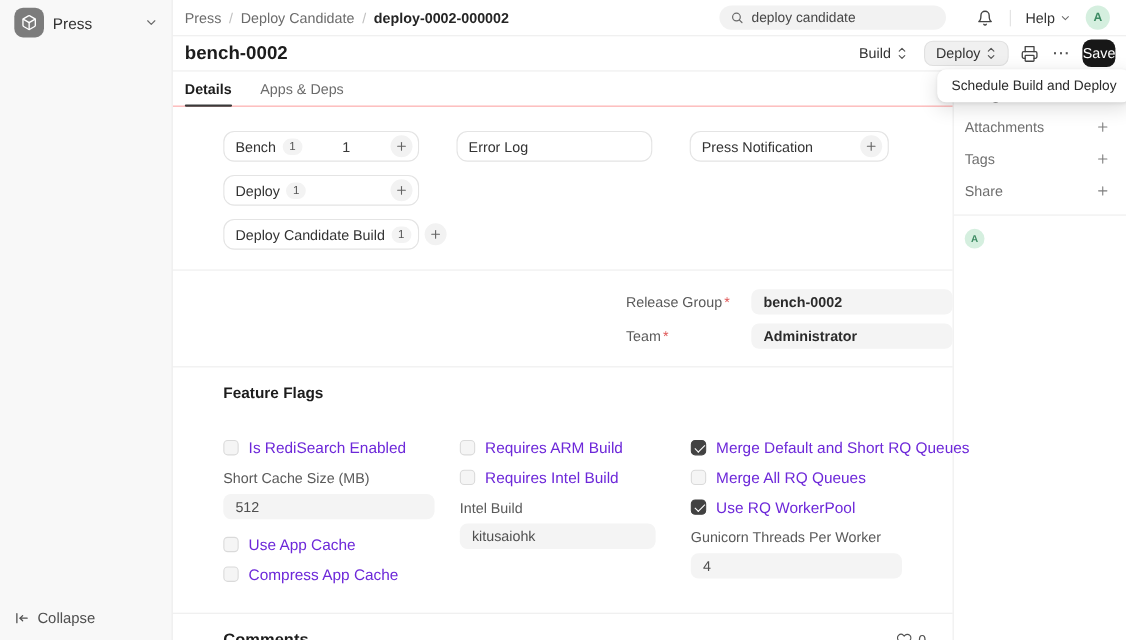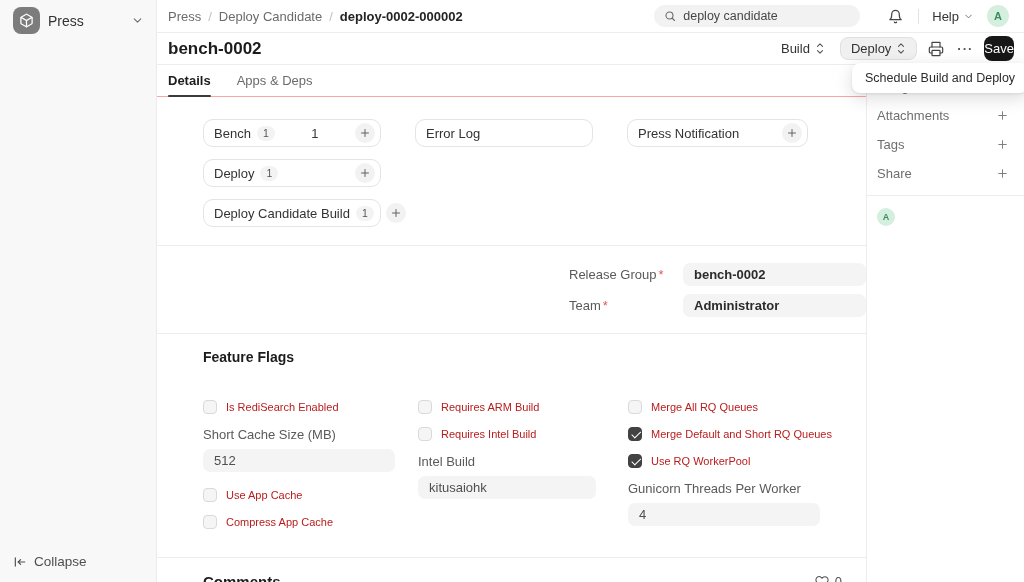--- a/index.html
+++ b/index.html
@@ -59,21 +59,21 @@
   .form-row { display:flex; align-items:center; }
   .form-label { width:114px; font-size:13px; color:#5a5a5a; }
   .req { color:#e05a5a; margin-left:2px; }
   .form-input { width:183px; height:23px; background:#f4f4f4; border:none; border-radius:7px; padding:0 11px; font-family:inherit; font-size:13px; font-weight:600; color:#2b2b2b; outline:none; }
 
   .section-flags { border-top:1px solid #ededed; padding:15px 0 22px 46px; }
   .flags-title { font-size:14px; font-weight:700; color:#1c1c1c; margin-bottom:28px; }
   .flags-grid { display:grid; grid-template-columns:215px 210px 225px; }
   .flag-col { display:flex; flex-direction:column; }
   .flag-row { height:27px; display:flex; align-items:center; gap:9px; cursor:pointer; }
-  .flag-label { font-size:11px; color:#b91c1c; white-space:nowrap; }
+  .flag-label { font-size:14px; color:#6d28d9; white-space:nowrap; }
   .cb { width:14px; height:14px; border-radius:4px; background:#f5f5f5; border:1px solid #dadada; position:relative; flex:none; }
   .cb.checked { background:#424242; border-color:#424242; }
   .cb.checked::after { content:""; position:absolute; left:4.5px; top:1.5px; width:3.5px; height:7.5px; border:solid #fff; border-width:0 1.5px 1.5px 0; transform:rotate(45deg); }
   .field-label { font-size:13px; color:#5a5a5a; margin:7px 0 7px; }
   .field-input { height:23px; background:#f4f4f4; border:none; border-radius:7px; padding:0 11px; font-family:inherit; font-size:13px; color:#4f4f4f; outline:none; }
   .w172 { width:192px; } .w158 { width:178px; }
 
   .section-comments { border-top:1px solid #ededed; padding:15px 24px 10px 46px; flex:1; }
   .comments-head { display:flex; align-items:center; justify-content:space-between; }
   .comments-title { font-size:15px; font-weight:700; color:#1c1c1c; }
@@ -288,26 +288,26 @@
               </div>
               <div class="flag-row">
                 <span class="cb"></span>
                 <span class="flag-label">Requires Intel Build</span>
               </div>
               <div class="field-label">Intel Build</div>
               <input class="field-input w158" value="kitusaiohk" style="">
             </div>
             <div class="flag-col">
               <div class="flag-row">
-                <span class="cb"></span>
-                <span class="flag-label">Merge All RQ Queues</span>
-              </div>
-              <div class="flag-row">
                 <span class="cb checked"></span>
                 <span class="flag-label">Merge Default and Short RQ Queues</span>
+              </div>
+              <div class="flag-row">
+                <span class="cb"></span>
+                <span class="flag-label">Merge All RQ Queues</span>
               </div>
               <div class="flag-row">
                 <span class="cb checked"></span>
                 <span class="flag-label">Use RQ WorkerPool</span>
               </div>
               <div class="field-label">Gunicorn Threads Per Worker</div>
               <input class="field-input w172" value="4" style="">
             </div>
           </div>
         </div>

